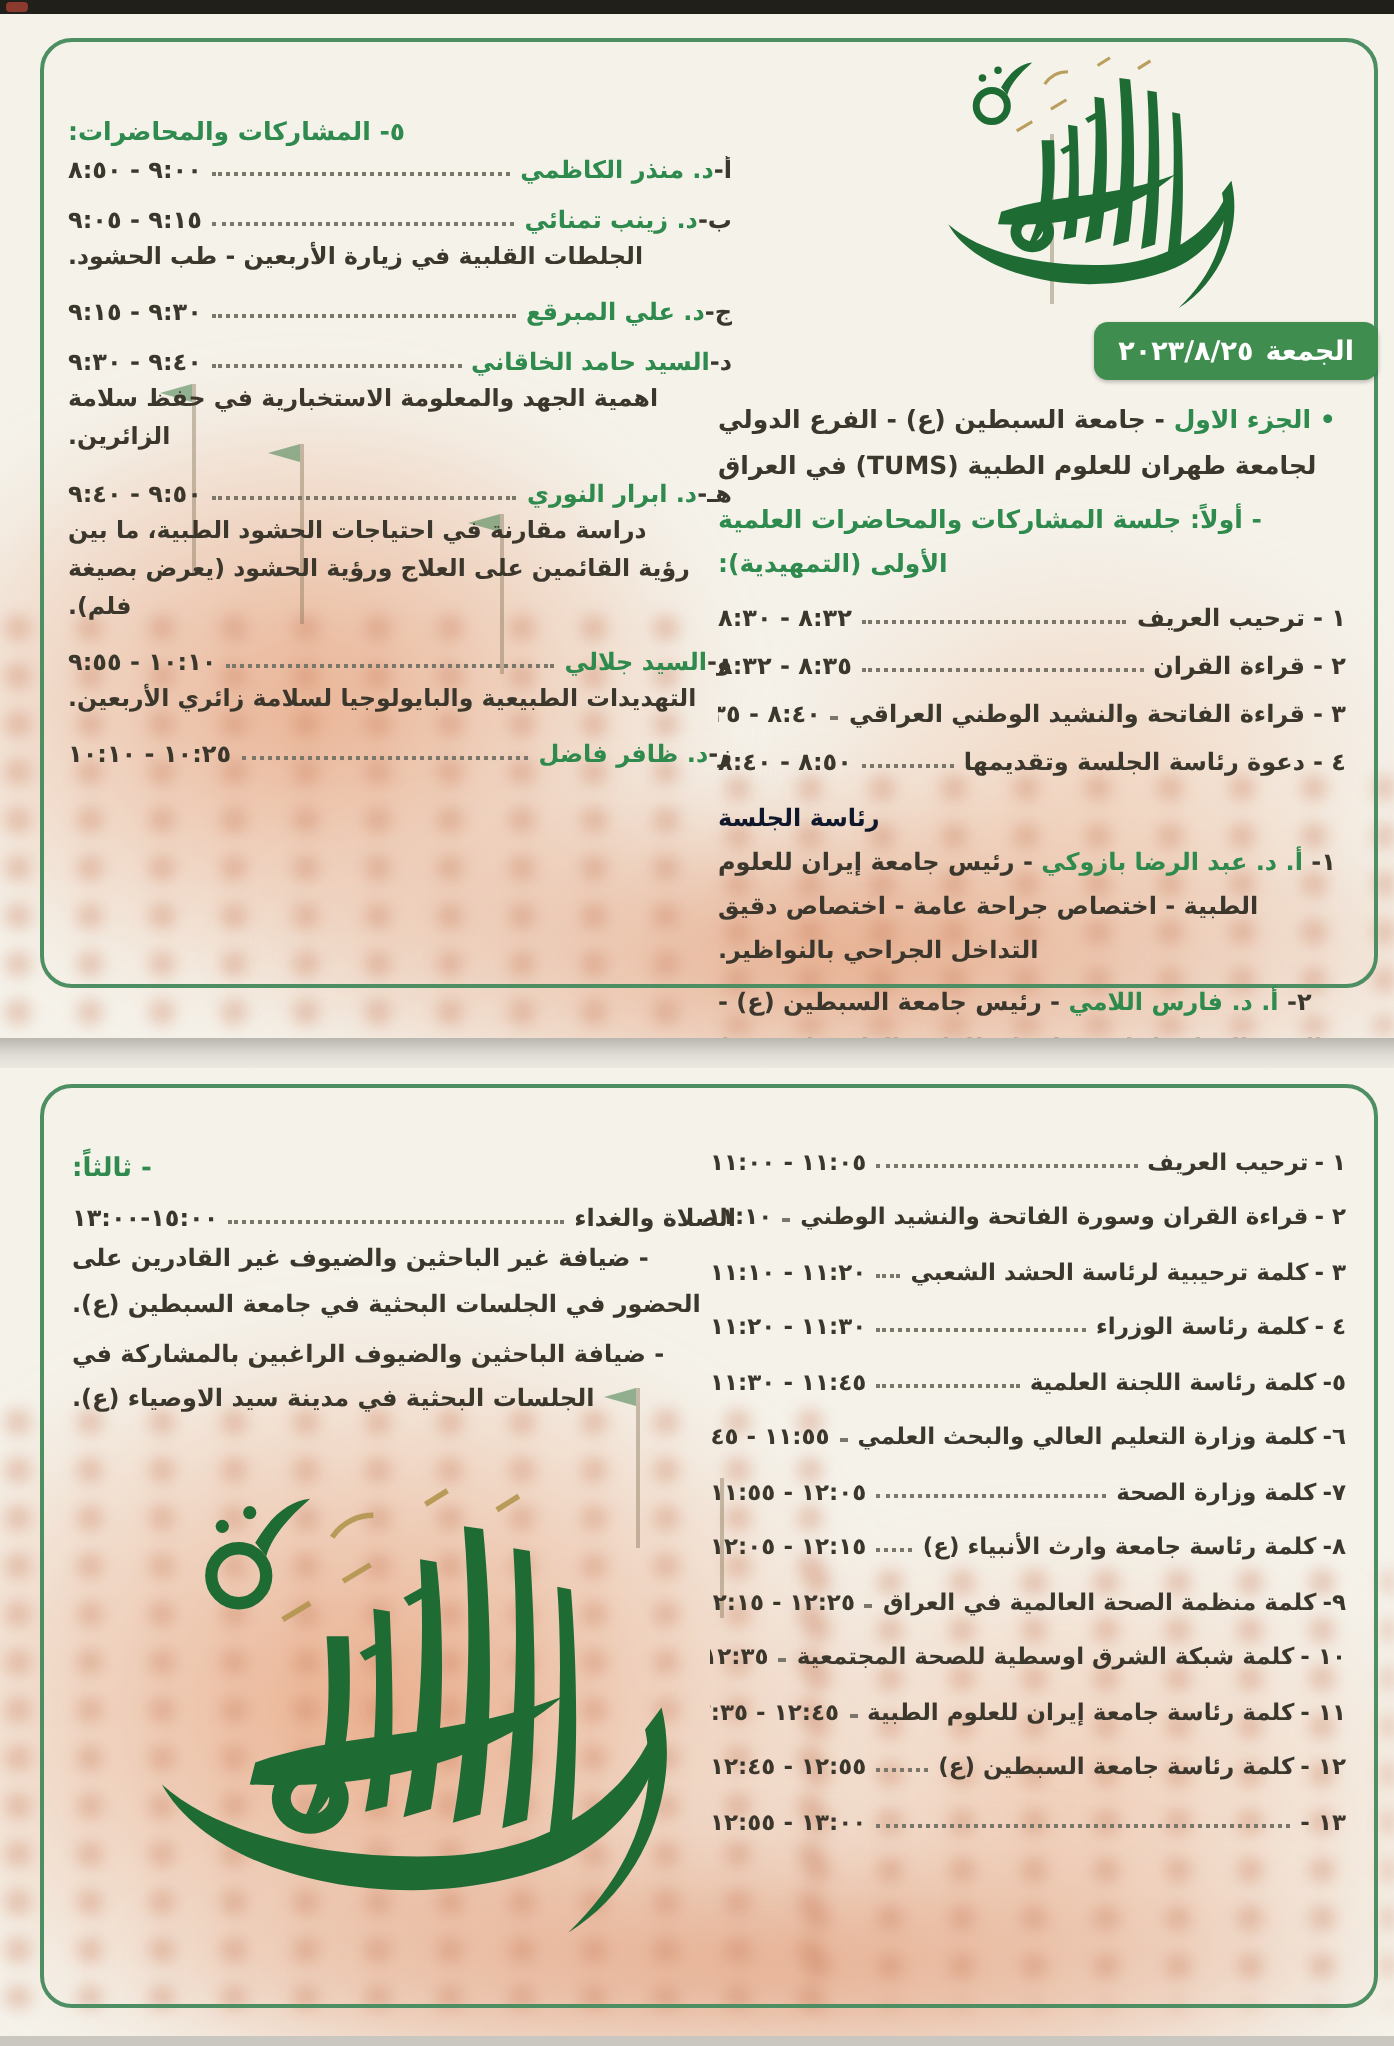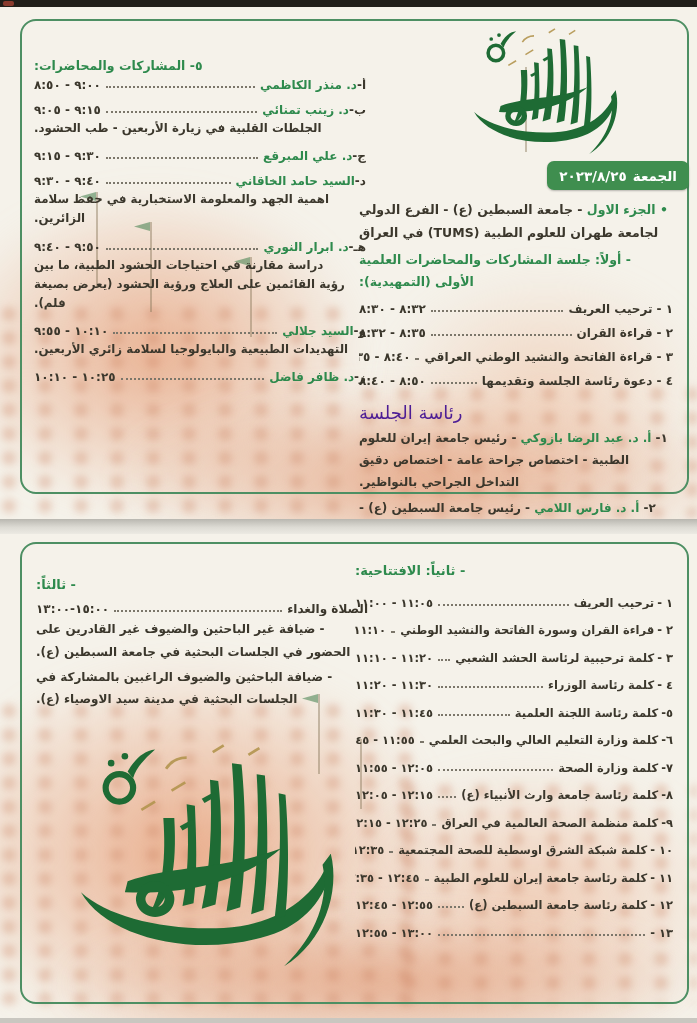--- a/index.html
+++ b/index.html
@@ -47,21 +47,21 @@
   .l2{top:30px;left:14px;width:332px;}
 
   .green{color:#2e8a4d;}
   .intro{font-size:12.5px;font-weight:700;line-height:1.85;margin-bottom:5px;}
   .sec-header{font-size:12.5px;font-weight:700;color:#2e8a4d;line-height:1.7;margin-bottom:2px;}
   .row{display:flex;direction:rtl;align-items:flex-end;margin-top:10px;font-size:12px;font-weight:700;overflow:hidden;}
   .row2{margin-top:13.5px;font-size:11.5px;}
   .row .lbl{white-space:nowrap;}
   .dots{flex:1 1 auto;min-width:4px;border-bottom:2px dotted #7b766a;margin:0 5px 4px 5px;}
   .time{white-space:nowrap;font-weight:700;color:#3b372c;}
-  .chair-h{margin-top:14px;font-size:18px;font-weight:400;color:#4c1d95;}
+  .chair-h{margin-top:14px;font-size:12px;font-weight:700;color:#0f172a;}
   .chair{font-size:12px;font-weight:700;line-height:1.85;margin-top:4px;}
   .sp{margin-bottom:11px;}
   .sp .desc{font-size:11.8px;font-weight:700;line-height:1.62;padding-right:15px;margin-top:2px;}
   .l2 .note{font-size:12px;font-weight:700;line-height:1.9;margin-top:2px;}
   .lunch{margin-top:6px;font-size:12px;}
 </style>
 </head>
 <body>
 
 <svg width="0" height="0" style="position:absolute">
@@ -259,21 +259,20 @@
   <div class="wc" style="left:60px;top:380px;width:640px;height:140px;background:radial-gradient(ellipse,rgba(224,148,110,.75),rgba(224,148,110,0) 72%);"></div>
   <div class="crowd" style="left:0;top:170px;width:420px;height:300px;"></div>
   <div class="crowd" style="left:400px;top:250px;width:297px;height:220px;"></div>
   <div class="pole" style="left:318px;top:160px;height:80px;"></div>
   <div class="pennant" style="left:302px;top:160px;"></div>
   <div class="pole" style="left:360px;top:205px;height:70px;"></div>
 
   <div class="panel panel2">
 
     <div class="col r2">
-      <div class="sec-header" style="font-size:13px">- ثانياً: الافتتاحية:</div>
       <div>
 
           <div class="row row2">
             <span class="lbl">١ -</span>
             <span class="lbl" style="margin-right:3px">ترحيب العريف</span>
             <span class="dots"></span>
             <span class="time" dir="ltr">١١:٠٥ - ١١:٠٠</span>
           </div>
 
           <div class="row row2">

